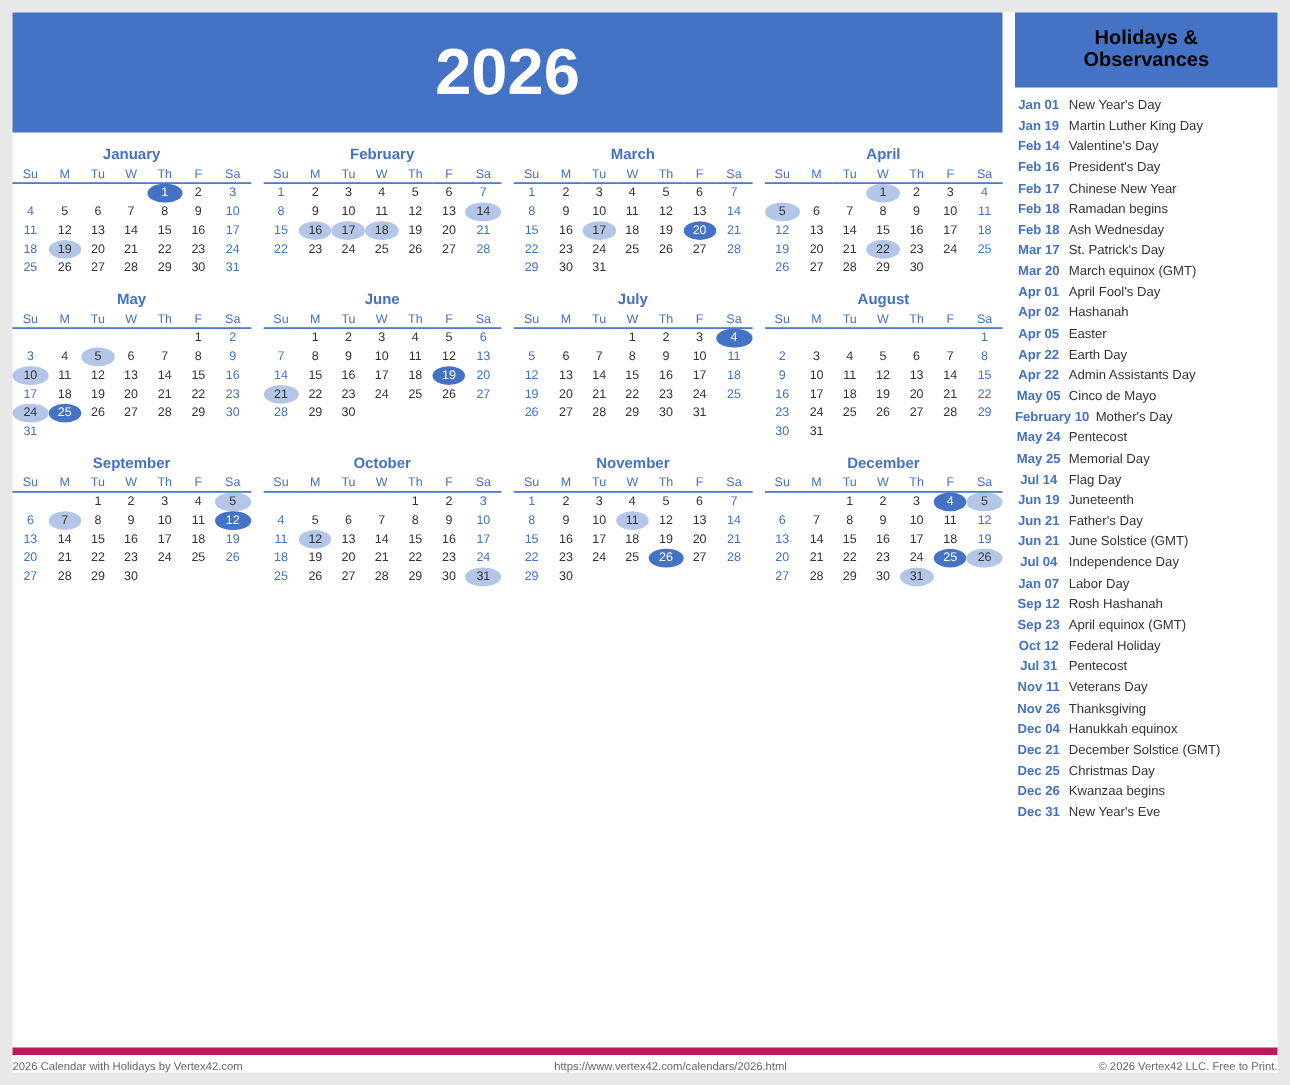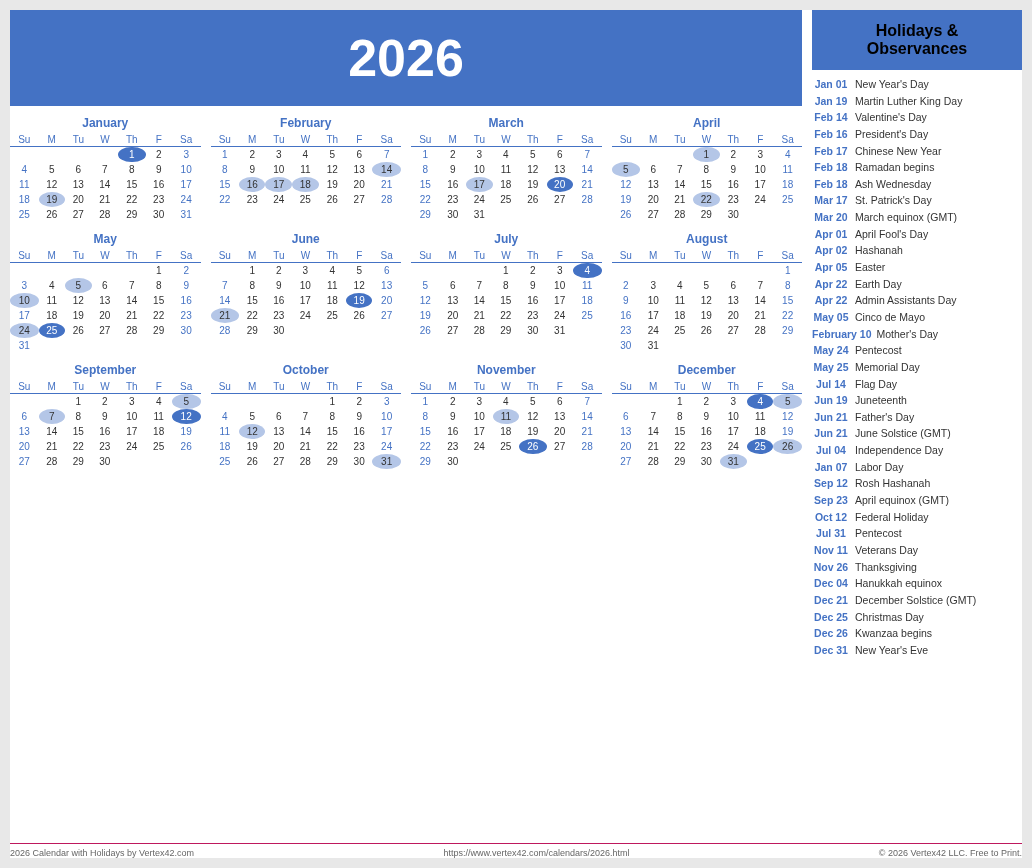--- a/index.html
+++ b/index.html
@@ -116,21 +116,21 @@
     }
     .holiday-name {
       color: #333;
     }
     .footer {
       margin-top: 8px;
       display: flex;
       justify-content: space-between;
       font-size: 9px;
       color: #666;
-      border-top: 1px solid #be185d;
+      border-top: 6px solid #be185d;
       padding-top: 4px;
     }
   </style>
 </head>
 <body>
 
 <div class="page">
   <div class="main-content">
     <div class="calendar-section">
       <div class="year-header">2026</div>

